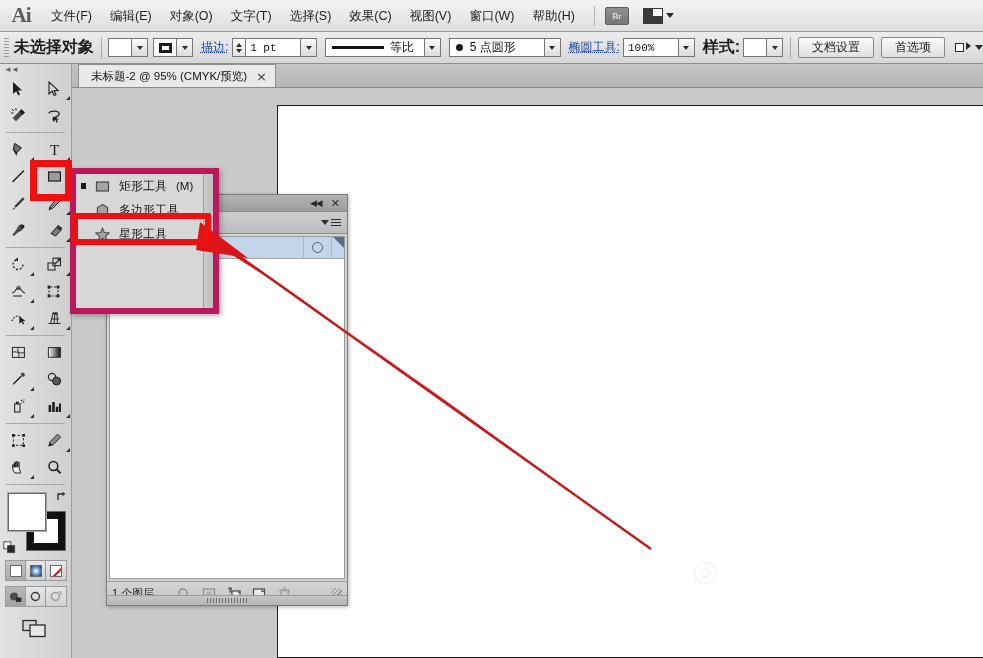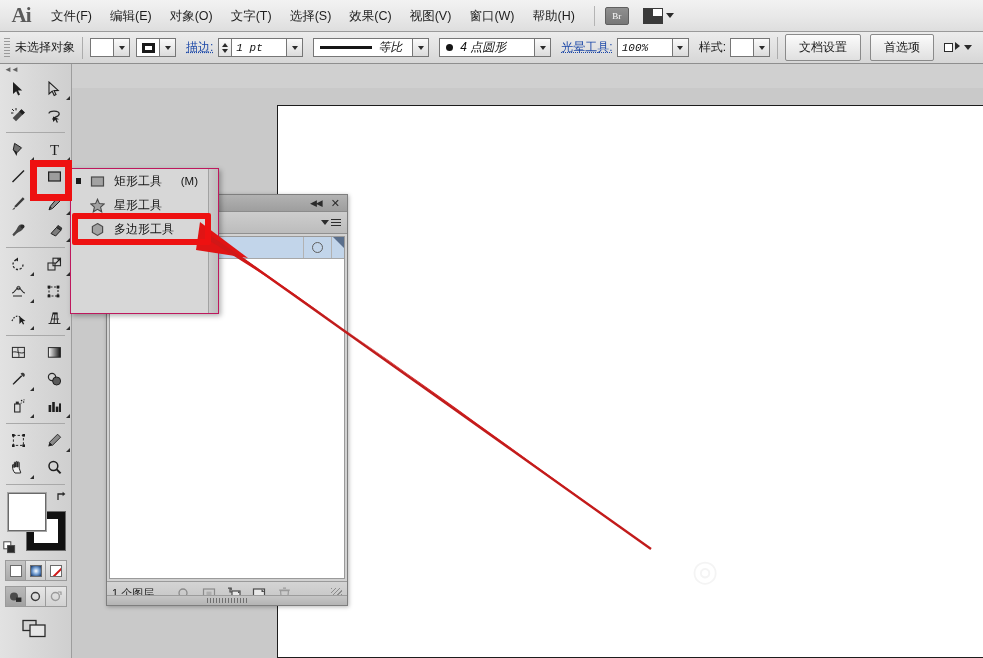--- a/index.html
+++ b/index.html
@@ -55,21 +55,21 @@
   .controlbar {
     position: absolute; left: 0; top: 32px; width: 983px; height: 32px;
     background: linear-gradient(to bottom, #ececec 0%, #e2e2e2 50%, #d6d6d6 100%);
     border-bottom: 1px solid #8e8e8e;
     display: flex; align-items: center; padding-left: 4px;
   }
   .grip {
     width: 6px; height: 20px; margin-right: 5px;
     background-image: repeating-linear-gradient(to bottom, #9a9a9a 0 1px, transparent 1px 3px);
   }
-  .cb-label { font-size: 12px; color: #1d1d1d; white-space: nowrap; }
+  .cb-label { font-size: 16px; color: #1d1d1d; white-space: nowrap; font-weight: bold; }
   .cb-link {
     font-size: 12px; color: #1c48a8; text-decoration: underline;
     text-decoration-style: dotted; white-space: nowrap; cursor: pointer;
   }
   .cb-sep { width: 1px; height: 22px; background: #acacac; margin: 0 7px; }
   .swatch-box {
     width: 24px; height: 19px; background: #fff; border: 1px solid #767676;
     box-shadow: inset 0 0 0 1px #fff;
   }
   .stroke-box {
@@ -94,34 +94,34 @@
     display:flex; flex-direction:column; align-items:center; justify-content:center; gap:2px;
     cursor:pointer;
   }
   .sp-up { width:0;height:0;border-left:3px solid transparent;border-right:3px solid transparent;border-bottom:4px solid #2b2b2b;}
   .sp-dn { width:0;height:0;border-left:3px solid transparent;border-right:3px solid transparent;border-top:4px solid #2b2b2b;}
   .field {
     height: 19px; border: 1px solid #767676; background: #fff;
     font-size: 11px; color: #111; display: flex; align-items: center;
     padding: 0 4px; font-family: "Liberation Mono", monospace; white-space: nowrap;
   }
-  .combo { display: flex; align-items: flex-start; font-style: italic; }
+  .combo { display: flex; align-items: flex-start; }
   .profile-box {
     height: 19px; border: 1px solid #767676; background: #fff;
     display: flex; align-items: center; gap: 6px; padding: 4px 6px; min-width: 100px;
   }
   .profile-line { width: 52px; height: 3px; background: #151515; }
   .profile-txt { font-size: 12px; color: #111; white-space: nowrap; }
   .brush-box {
     height: 19px; border: 1px solid #767676; background: #fff;
     display: flex; align-items: center; gap: 7px; padding: 0 6px; min-width: 96px;
   }
   .brush-dot { width: 7px; height: 7px; border-radius: 50%; background: #151515; }
   .btn-3d {
-    height: 27px; padding: 0 13px; font-size: 12px; color: #1a1a1a;
+    height: 21px; padding: 0 13px; font-size: 12px; color: #1a1a1a;
     background: linear-gradient(to bottom,#fbfbfb,#e0e0e0);
     border: 1px solid #8a8a8a; border-radius: 2px; cursor: pointer;
     display:flex; align-items:center; white-space:nowrap;
   }
   .drawmode { display:flex; align-items:center; gap:4px; margin-left:10px; cursor:pointer; }
   .dm-glyph { position: relative; width: 16px; height: 14px; }
   .dm-glyph .sq {
     position:absolute; left:0; top:2px; width:9px; height:9px;
     border: 1.5px solid #2c2c2c; background:#fff;
   }
@@ -310,21 +310,21 @@
   }
   .lp-scrollbar i {
     width: 40px; height: 5px;
     background-image: repeating-linear-gradient(to right, #6f6f6f 0 1px, transparent 1px 3px);
     display:block;
   }
 
   
   .flyout {
     position: absolute; left: 70px; top: 168px; width: 149px; height: 146px;
-    background: #d7d7d7; border: 1px solid #be185d;
+    background: #d7d7d7; border: 6px solid #be185d;
     box-shadow: 2px 2px 5px rgba(0,0,0,.3);
     z-index: 40;
   }
   .flyout-tear {
     position: absolute; right: 0; top: 0; width: 10px; height: 100%;
     background: linear-gradient(to right,#cccccc,#bdbdbd);
     border-left: 1px solid #a2a2a2;
   }
   .fly-item {
     height: 24px; display: flex; align-items: center; gap: 9px;
@@ -420,29 +420,29 @@
       </div>
       <div class="dd-btn">
           <div class="dd-tri"></div>
         </div>
     </div>
     <div style="width:10px"></div>
 
     <div class="combo">
       <div class="brush-box">
         <div class="brush-dot"></div>
-        <div class="profile-txt">4 点圆形</div>
+        <div class="profile-txt">5 点圆形</div>
       </div>
       <div class="dd-btn">
           <div class="dd-tri"></div>
         </div>
     </div>
     <div style="width:10px"></div>
 
-    <div class="cb-link">光晕工具:</div>
+    <div class="cb-link">椭圆工具:</div>
     <div style="width:4px"></div>
     <div class="combo">
       <div class="field" style="width:56px">100%</div>
       <div class="dd-btn">
           <div class="dd-tri"></div>
         </div>
     </div>
     <div style="width:10px"></div>
 
     <div class="cb-label">样式:</div>
@@ -461,20 +461,26 @@
 
     <div class="drawmode">
       <div class="dm-glyph">
         <span class="sq"></span>
           <span class="ar"></span>
       </div>
       <div class="tri-down"></div>
     </div>
   </div>
 
+  <div class="tabstrip">
+    <div class="doctab">
+      <span>未标题-2 @ 95% (CMYK/预览)</span>
+      <span class="tab-close">×</span>
+    </div>
+  </div>
 
   <div class="canvas-area">
     <div class="artboard"></div>
     <div class="wm" style="left:505px; top:452px; font-size:14px;"></div>
     <div class="wm" style="left:620px; top:465px; font-size:30px;">◎</div>
   </div>
 
   <div class="toolbar">
     <div class="tb-handle">
         <span>◄◄</span>
@@ -861,34 +867,34 @@
       </span>
       <span class="fly-label">矩形工具</span>
       <span class="fly-key">(M)</span>
     </div>
 
 
 
     <div class="fly-item">
       <span class="fly-icon">
         <svg width="15" height="15" viewBox="0 0 15 15">
-            <polygon points="7.5,1.2 9.4,5.6 14.2,6 10.6,9.2 11.7,13.8 7.5,11.3 3.3,13.8 4.4,9.2 0.8,6 5.6,5.6" fill="#a2a2a2" stroke="#4a4a4a" stroke-width="1.1"></polygon>
+            <polygon points="7.5,1.6 12.6,4.6 12.6,10.4 7.5,13.4 2.4,10.4 2.4,4.6" fill="#a2a2a2" stroke="#4a4a4a" stroke-width="1.2"></polygon>
           </svg>
       </span>
-      <span class="fly-label">星形工具</span>
+      <span class="fly-label">多边形工具</span>
       <span class="fly-key"></span>
     </div>
 
     <div class="fly-item">
       <span class="fly-icon">
         <svg width="15" height="15" viewBox="0 0 15 15">
-            <polygon points="7.5,1.6 12.6,4.6 12.6,10.4 7.5,13.4 2.4,10.4 2.4,4.6" fill="#a2a2a2" stroke="#4a4a4a" stroke-width="1.2"></polygon>
+            <polygon points="7.5,1.2 9.4,5.6 14.2,6 10.6,9.2 11.7,13.8 7.5,11.3 3.3,13.8 4.4,9.2 0.8,6 5.6,5.6" fill="#a2a2a2" stroke="#4a4a4a" stroke-width="1.1"></polygon>
           </svg>
       </span>
-      <span class="fly-label">多边形工具</span>
+      <span class="fly-label">星形工具</span>
       <span class="fly-key"></span>
     </div>
 
 
     <div class="flyout-tear"></div>
   </div>
 
   <svg class="ann-arrow" viewBox="0 0 983 658">
     <path d="M205 232 L651 549" stroke="#c01c1c" stroke-width="2.4" fill="none"></path>
     <path d="M200 222 L248 258 L196 250 Z" fill="#e01414"></path>

